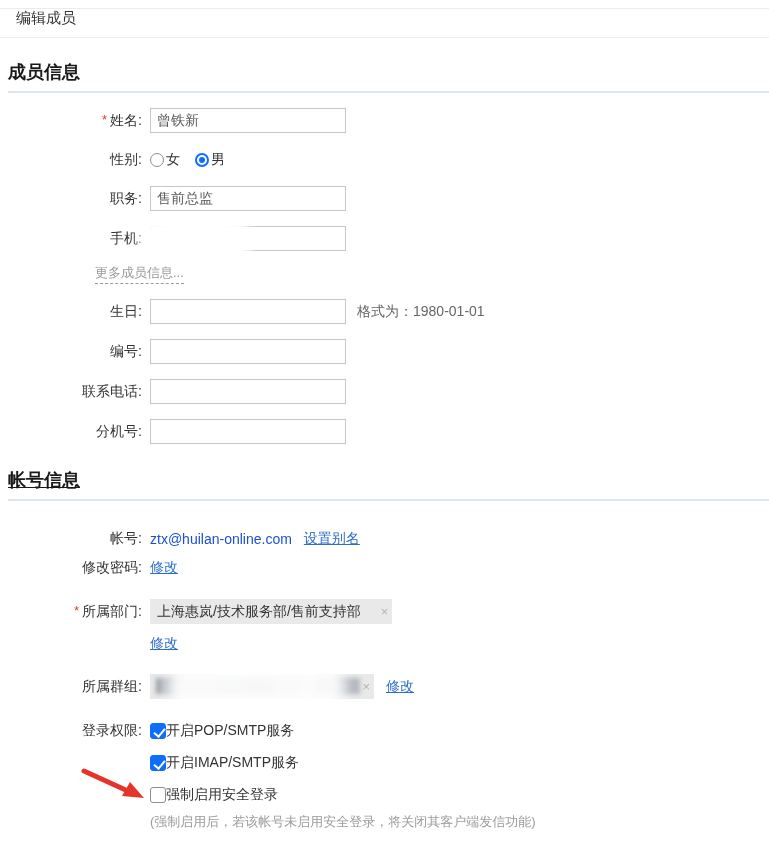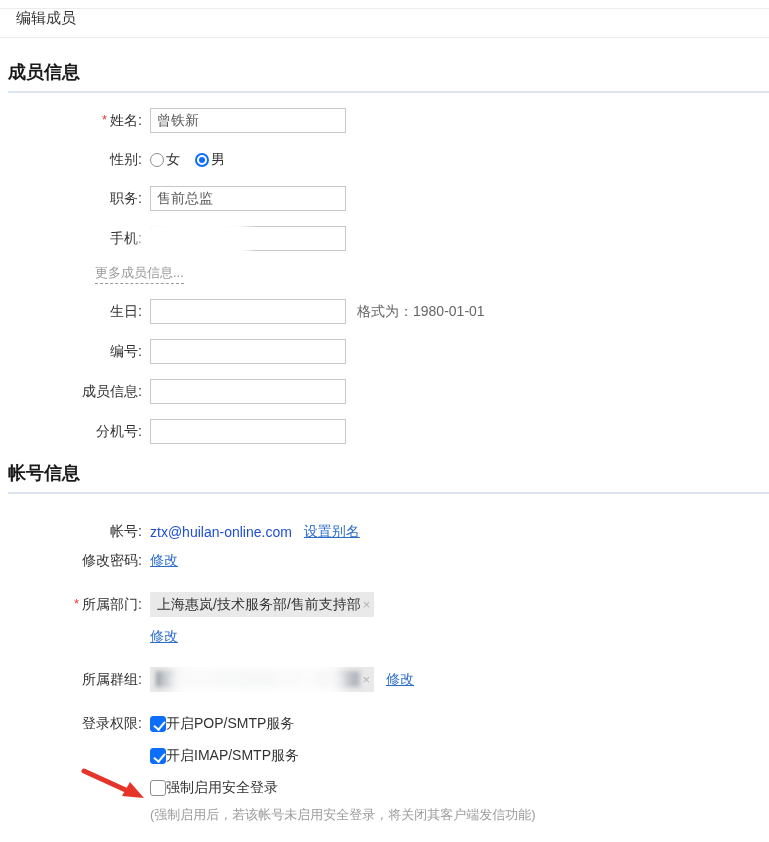--- a/index.html
+++ b/index.html
@@ -17,21 +17,21 @@
     padding:0 16px 9px 16px;
   }
   .hdr-title { font-size:15px; color:#333; }
 
   
   .section-title {
     margin:22px 0 0 8px; padding-bottom:7px;
     font-size:18px; font-weight:bold; color:#1a1a1a;
     border-bottom:2px solid #dde6ef;
   }
-  .section-title.second { margin-top:17px; }
+  .section-title.second { margin-top:24px;text-decoration:underline; }
 
   
   .row { display:flex; align-items:center; margin-top:15px; }
   .lbl { width:142px; text-align:right; padding-right:8px; color:#333; flex-shrink:0; white-space:nowrap; }
   .req { color:#e33a30; margin-right:3px; font-size:13px; position:relative; top:-1px; }
 
   .txt-input {
     width:196px; height:25px; box-sizing:border-box;
     border:1px solid #c6c6c6; border-radius:0; background:#fff;
     padding:2px 6px; font:14px "Liberation Sans","DejaVu Sans",sans-serif;
@@ -57,20 +57,21 @@
     display:inline-block; margin:13px 0 0 95px;
     color:#999; font-size:13px; text-decoration:none;
     border-bottom:1px dashed #9a9a9a; padding-bottom:1px; cursor:pointer;
   }
 
   
   .tag {
     background:#e9e9e9; color:#333; height:25px; box-sizing:border-box;
     display:inline-flex; align-items:center; padding:0 4px 0 7px; font-size:14px;
     position:relative;
+    gap:18px;
   }
   .tag .x { color:#b3b3b3; font-size:13px; margin-left:2px; cursor:pointer; }
   .sub-row { margin-top:11px; margin-left:150px; }
 
   
   .cb-row { display:flex; align-items:center; margin-top:14px; }
   .cb {
     width:16px; height:16px; border-radius:3px; box-sizing:border-box;
     border:1px solid #8d8d8d; background:#fff; display:inline-block;
     position:relative; flex-shrink:0; cursor:pointer;
@@ -149,21 +150,21 @@
     <input class="txt-input" type="text" value="" style="">
     <span class="hint">格式为：1980-01-01</span>
   </div>
 
   <div class="row">
     <div class="lbl">编号:</div>
     <input class="txt-input" type="text" value="" style="">
   </div>
 
   <div class="row">
-    <div class="lbl">成员信息:</div>
+    <div class="lbl">联系电话:</div>
     <input class="txt-input" type="text" value="" style="">
   </div>
 
   <div class="row">
     <div class="lbl">分机号:</div>
     <input class="txt-input" type="text" value="" style="">
   </div>
 
   
   <div class="section-title second">帐号信息</div>

